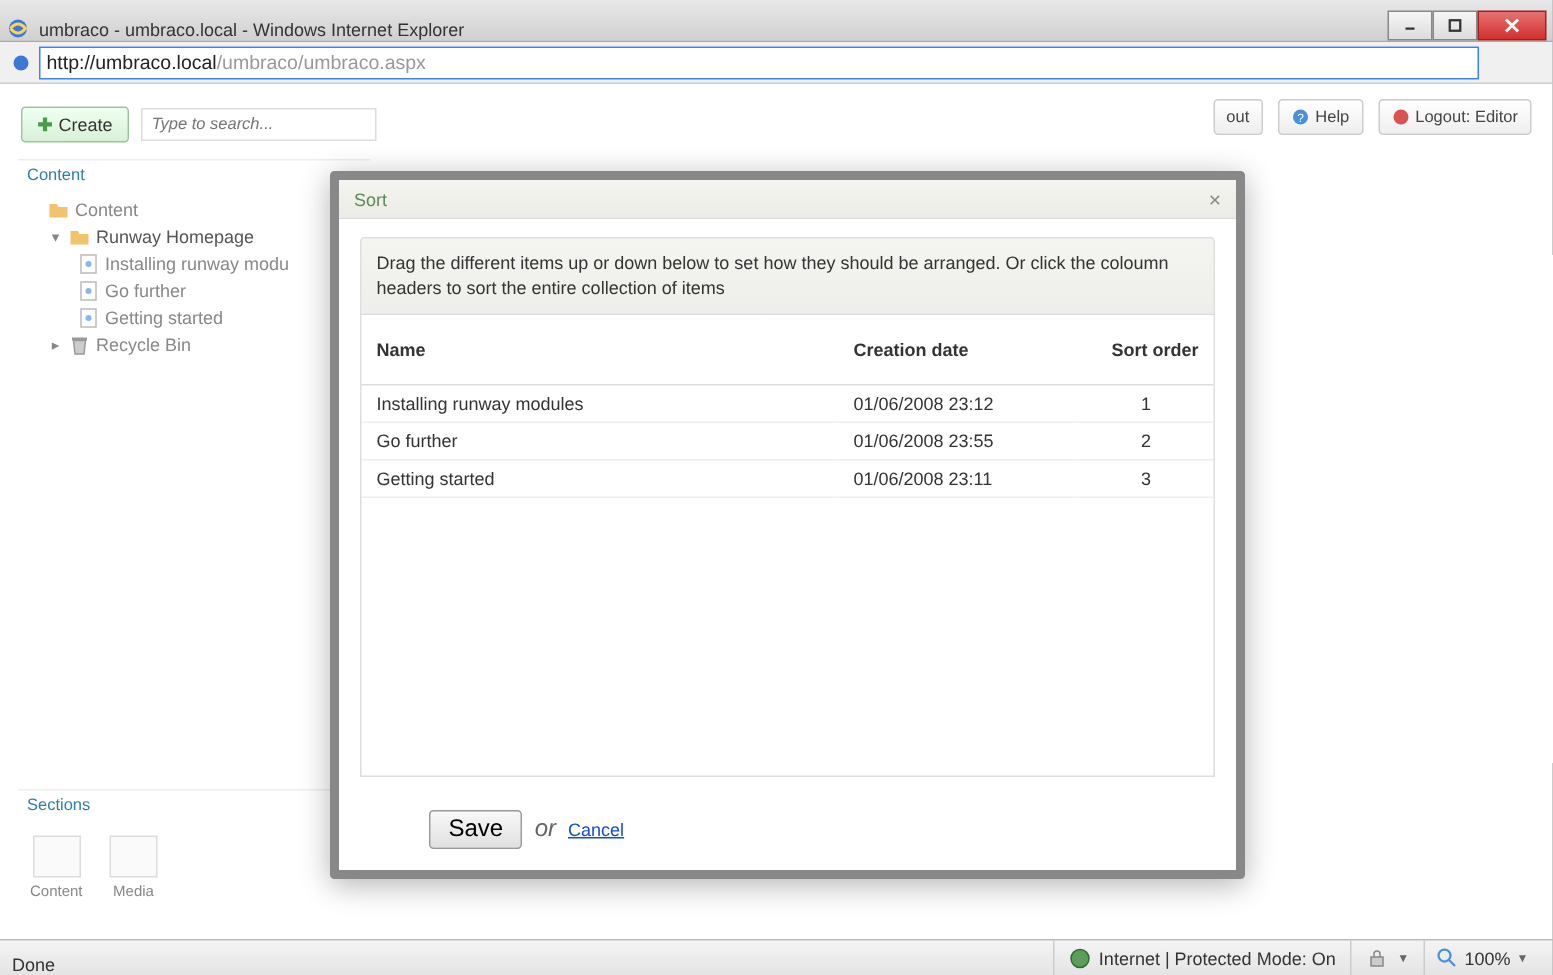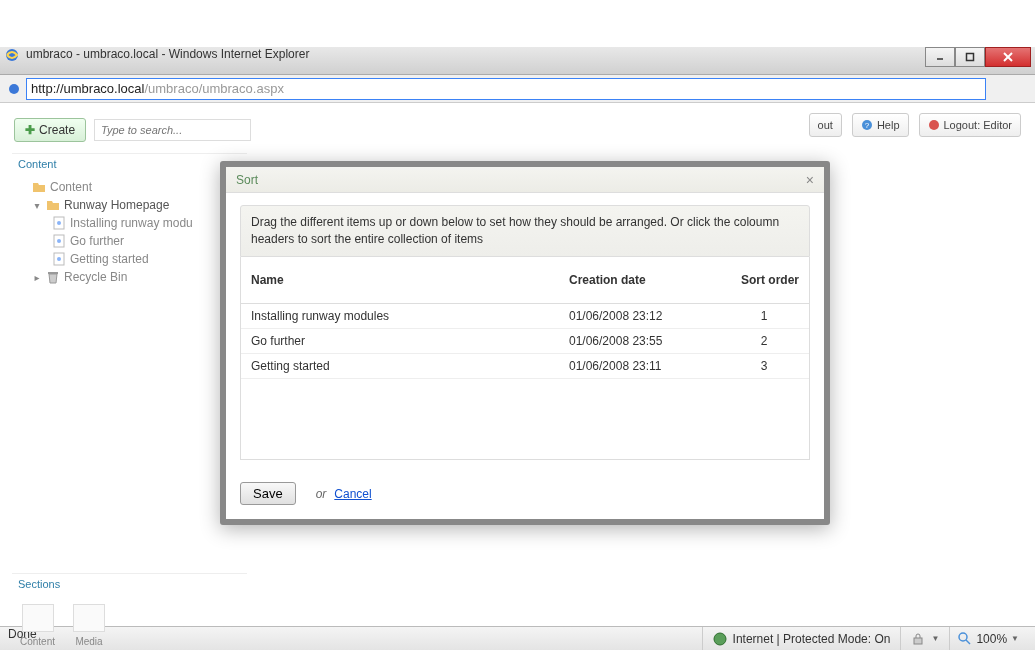--- a/index.html
+++ b/index.html
@@ -1,20 +1,20 @@
 <!DOCTYPE html>
 <html><head>
 <meta charset="utf-8">
 <style>
 * { box-sizing: border-box; margin: 0; padding: 0; }
 body { font-family: "Segoe UI", Tahoma, sans-serif; font-size: 12px; background: #4a4a4a; width: 1035px; height: 650px; overflow: hidden; position: relative; }
 
 
 .window { width: 1035px; height: 650px; background: #fff; display: flex; flex-direction: column; }
-.titlebar { height: 28px; background: linear-gradient(to bottom, #e8e8e8, #d0d0d0); display: flex; align-items: flex-start; padding: 0 4px; border-bottom: 1px solid #aaa; margin-top: 47px; }
+.titlebar { height: 28px; background: linear-gradient(to bottom, #e8e8e8, #d0d0d0); display: flex; align-items: flex-end; padding: 0 4px; border-bottom: 1px solid #aaa; }
 .titlebar .ie-icon { width: 16px; height: 16px; margin-right: 6px; }
 .titlebar .title { flex: 1; color: #333; font-size: 12px; }
 .win-buttons { display: flex; gap: 0; }
 .win-btn { width: 30px; height: 20px; border: 1px solid #888; background: linear-gradient(to bottom,#f5f5f5,#ddd); display: flex; align-items: center; justify-content: center; font-size: 11px; }
 .win-btn.close { background: linear-gradient(to bottom,#e57373,#d32f2f); color: #fff; width: 46px; border-color: #a02020; }
 .win-btn.close svg { stroke: #fff; }
 
 .addressbar { height: 28px; background: #f0f0f0; display: flex; align-items: center; padding: 2px 6px; border-bottom: 1px solid #ccc; }
 .addr-icon { width: 16px; height: 16px; margin-right: 4px; }
 .addr-input { flex: 0 0 auto; width: 960px; height: 22px; border: 1px solid #3b82f6; background: #fff; padding: 0 4px; display: flex; align-items: center; font-size: 13px; color: #666; }
@@ -41,39 +41,39 @@
 .tree-row .exp { width: 10px; text-align: center; color: #888; font-size: 10px; }
 .tree-row .ico { width: 14px; height: 14px; }
 .tree-row.d1 { padding-left: 14px; }
 .tree-row.d2 { padding-left: 34px; }
 .tree-row.sel { color: #555; }
 
 .sections-panel { position: absolute; top: 470px; left: 12px; width: 235px; }
 .section-icons { display: flex; gap: 18px; padding: 10px 8px; }
 .section-item { display: flex; flex-direction: column; align-items: center; gap: 4px; color: #888; font-size: 10px; }
 .section-item .box { width: 32px; height: 28px; border: 1px solid #ddd; background: #fafafa; }
-.modal { position: absolute; top: 58px; left: 220px; width: 610px; height: 364px; background: #fff; border: 6px solid #888; border-radius: 3px; box-shadow: 0 4px 20px rgba(0,0,0,0.3); display: flex; flex-direction: column; }
+.modal { position: absolute; top: 58px; left: 220px; width: 610px; height: 472px; background: #fff; border: 6px solid #888; border-radius: 3px; box-shadow: 0 4px 20px rgba(0,0,0,0.3); display: flex; flex-direction: column; }
 .modal-header { height: 26px; background: linear-gradient(to bottom,#f4f4f0,#ecece6); border-bottom: 1px solid #ddd; display: flex; align-items: center; padding: 0 10px; color: #5a8a5a; font-size: 12px; }
 .modal-header .close-x { margin-left: auto; color: #888; cursor: pointer; font-size: 14px; }
 .modal-body { flex: 1; padding: 12px 14px; display: flex; flex-direction: column; }
 .modal-instr { background: linear-gradient(to bottom,#f4f4f0,#eeeeea); border: 1px solid #ddd; border-radius: 3px 3px 0 0; padding: 8px 10px; color: #333; font-size: 12px; line-height: 1.4; }
 .sort-table-wrap { border: 1px solid #ddd; border-top: none; flex: 1; background: #fff; overflow: hidden; }
 .sort-table { width: 100%; border-collapse: collapse; font-size: 12px; }
 .sort-table th { text-align: left; padding: 16px 10px; font-weight: bold; color: #333; border-bottom: 1px solid #ddd; background: #fff; }
 .sort-table th.cd { width: 160px; }
 .sort-table th.so { width: 90px; text-align: right; }
 .sort-table td { padding: 5px 10px; border-bottom: 1px solid #eee; color: #333; }
 .sort-table td.so { text-align: center; }
 .modal-footer { padding: 10px 14px 14px; display: flex; align-items: center; gap: 8px; }
-.save-btn { padding: 3px 12px; border: 1px solid #999; background: linear-gradient(to bottom,#f8f8f8,#e0e0e0); border-radius: 3px; font-size: 13px; }
-.or-text { color: #666; font-style: italic; font-size: 12px; margin-left: 12px; }
+.save-btn { padding: 3px 12px; border: 1px solid #999; background: linear-gradient(to bottom,#f8f8f8,#e0e0e0); border-radius: 3px; font-size: 16px; margin-left: 46px; }
+.or-text { color: #666; font-style: italic; font-size: 16px; }
 .cancel-link { color: #1050d0; text-decoration: underline; font-size: 12px; }
 
 
-.statusbar { height: 24px; background: linear-gradient(to bottom,#f4f4f4,#e4e4e4); border-top: 1px solid #bbb; display: flex; align-items: flex-start; padding: 0 8px; font-size: 12px; color: #333; }
+.statusbar { height: 24px; background: linear-gradient(to bottom,#f4f4f4,#e4e4e4); border-top: 1px solid #bbb; display: flex; align-items: flex-end; padding: 0 8px; font-size: 12px; color: #333; }
 .statusbar .done { flex: 0 0 auto; }
 .statusbar .spacer { flex: 1; }
 .statusbar .zone { display: flex; align-items: center; gap: 6px; padding: 0 10px; border-left: 1px solid #ccc; height: 100%; }
 .statusbar .zoom { display: flex; align-items: center; gap: 4px; padding: 0 8px; border-left: 1px solid #ccc; height: 100%; }
 </style>
 </head>
 <body>
 
 <div class="window">
 

